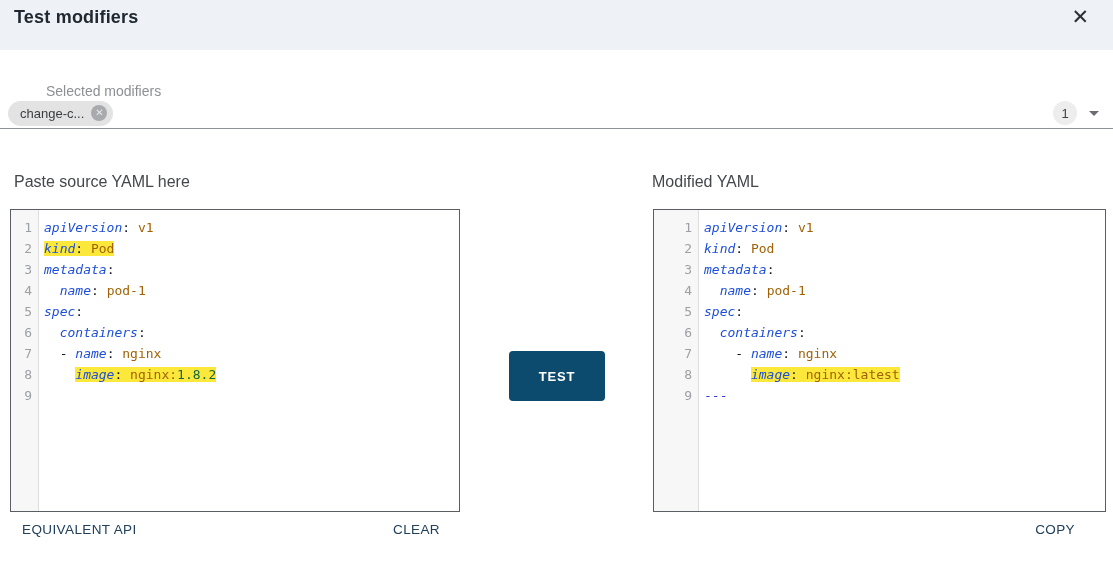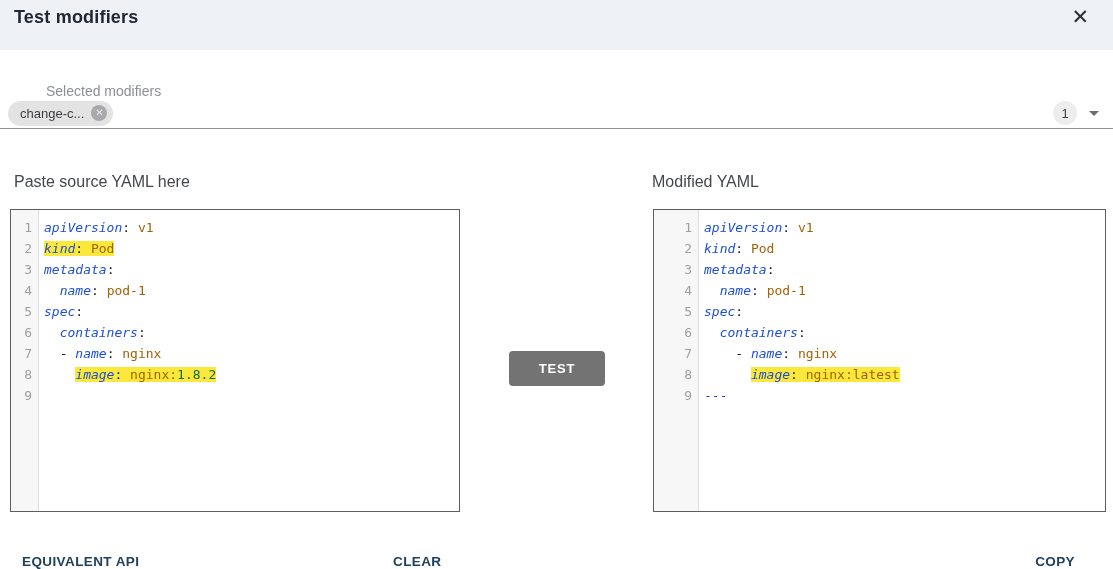--- a/index.html
+++ b/index.html
@@ -89,30 +89,30 @@
   .code-cell { white-space:pre; padding-left:5px; color:#17172c; }
   .t-k { color:#1d4ed8;font-style:italic; }          
   .t-p { color:#17172c; }          
   .t-v { color:#a16207; }          
   .t-n { color:#116644; }          
   .t-d { color:#3b3bd0; }          
   .hl  { background:#fce83a; }     
 
   
   .test-btn {
-    position:absolute; left:509px; top:351px; width:96px; height:35px;
-    background:#737373; color:#ffffff; border:none; border-radius:4px;
+    position:absolute; left:509px; top:351px; width:96px; height:50px;
+    background:#0c4a6e; color:#ffffff; border:none; border-radius:4px;
     font-size:13px; font-weight:700; letter-spacing:.8px; cursor:pointer;
     font-family:"Liberation Sans", sans-serif;
   }
 
   
   .text-btn {
-    position:absolute; top:554px; background:none; border:none;
-    font-size:13.5px; font-weight:700; color:#20405c; letter-spacing:.4px;
+    position:absolute; top:522px; background:none; border:none;
+    font-size:13.5px; font-weight:400; color:#20405c; letter-spacing:.4px;
     cursor:pointer; font-family:"Liberation Sans", sans-serif;
   }
   .btn-equivalent { left:22px; }
   .btn-clear { left:393px; }
   .btn-copy { right:38px; }
 </style>
 </head>
 <body>
 
 <div class="dialog-header">

